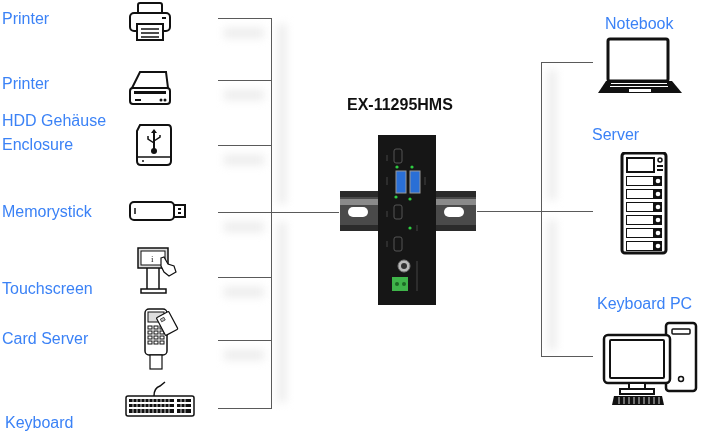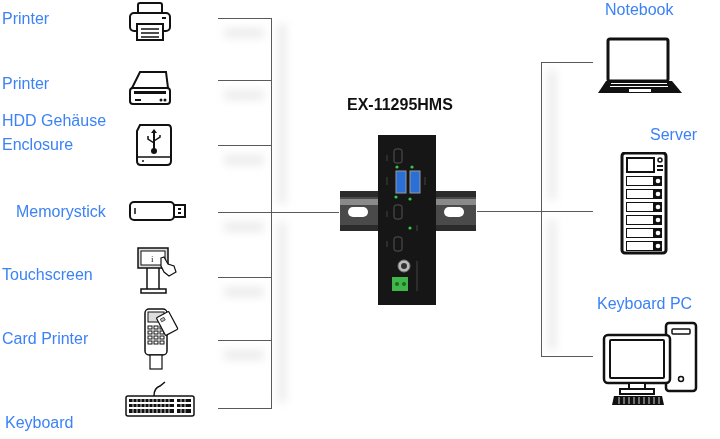--- a/index.html
+++ b/index.html
@@ -42,23 +42,23 @@
   <div class="line" style="left:541px;top:62px;width:1px;height:295px;"></div>
   <div class="line" style="left:541px;top:62px;width:52px;height:1px;"></div>
   <div class="line" style="left:477px;top:211px;width:116px;height:1px;"></div>
   <div class="line" style="left:541px;top:356px;width:52px;height:1px;"></div>
 </div>
 
 <div class="label" style="left:2px;top:9px;">Printer</div>
 <div class="label" style="left:2px;top:74px;">Printer</div>
 <div class="label" style="left:2px;top:111px;">HDD Gehäuse</div>
 <div class="label" style="left:2px;top:135px;">Enclosure</div>
-<div class="label" style="left:16px;top:202px;">Memorystick</div>
-<div class="label" style="left:2px;top:265px;">Touchscreen</div>
-<div class="label" style="left:2px;top:329px;">Card Printer</div>
+<div class="label" style="left:2px;top:202px;">Memorystick</div>
+<div class="label" style="left:2px;top:279px;">Touchscreen</div>
+<div class="label" style="left:2px;top:329px;">Card Server</div>
 <div class="label" style="left:5px;top:413px;">Keyboard</div>
 
 <div class="icon" style="left:128px;top:2px;">
   <svg width="44" height="40" viewBox="0 0 44 40">
     <rect x="10" y="1" width="24" height="11" rx="2" fill="#fff" stroke="#111" stroke-width="2"></rect>
     <rect x="2" y="11" width="40" height="18" rx="4" fill="#fff" stroke="#111" stroke-width="2"></rect>
     <rect x="9" y="22" width="26" height="16" fill="#fff" stroke="#111" stroke-width="2"></rect>
     <line x1="13" y1="27" x2="31" y2="27" stroke="#111" stroke-width="1.5"></line>
     <line x1="13" y1="31" x2="31" y2="31" stroke="#111" stroke-width="1.5"></line>
     <line x1="13" y1="35" x2="31" y2="35" stroke="#111" stroke-width="1.5"></line>
@@ -195,22 +195,22 @@
         <line x1="47" y1="42" x2="47" y2="50"></line>
       <line x1="85" y1="42" x2="85" y2="50"></line>
         <line x1="47" y1="76" x2="47" y2="82"></line>
       <line x1="77" y1="90" x2="77" y2="96"></line>
         <line x1="47" y1="106" x2="47" y2="112"></line>
       <line x1="77" y1="126" x2="77" y2="156"></line>
     </g>
   </svg>
 </div>
 
-<div class="label" style="left:605px;top:0;">Notebook</div>
-<div class="label" style="left:650px;top:125px;">Server</div>
+<div class="label" style="left:605px;top:14px;">Notebook</div>
+<div class="label" style="left:592px;top:125px;">Server</div>
 <div class="label" style="left:597px;top:294px;">Keyboard PC</div>
 
 <div class="icon" style="left:596px;top:36px;">
   <svg width="90" height="58" viewBox="0 0 90 58">
     <rect x="12" y="3" width="60" height="42" rx="2" fill="#fff" stroke="#111" stroke-width="3"></rect>
     <path d="M2 57 L10 45 L76 45 L86 57 Z" fill="#111"></path>
     <g fill="#fff">
       <rect x="15" y="47" width="56" height="1"></rect>
       <rect x="14" y="50" width="58" height="1"></rect>
     </g>

